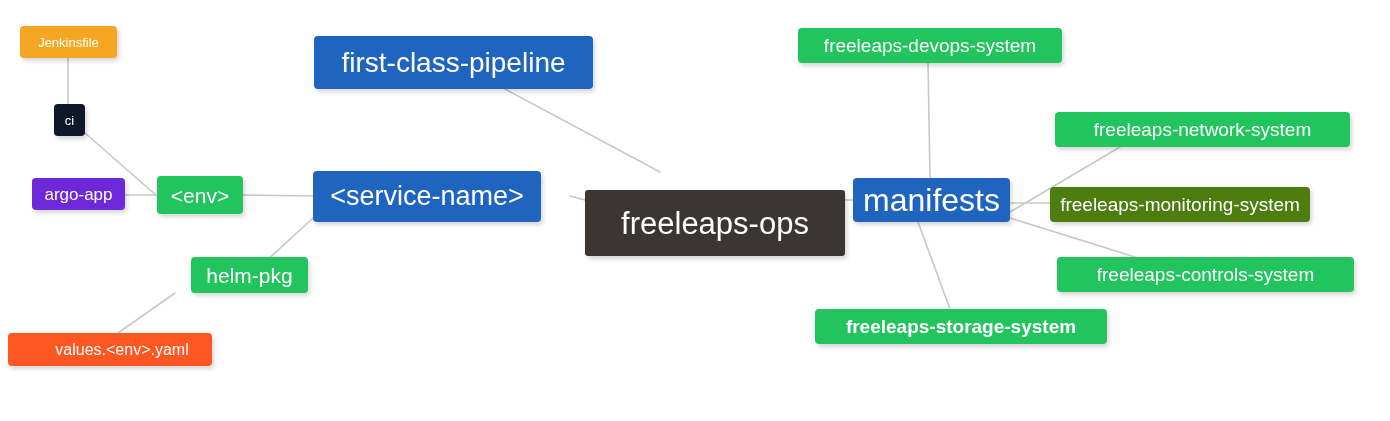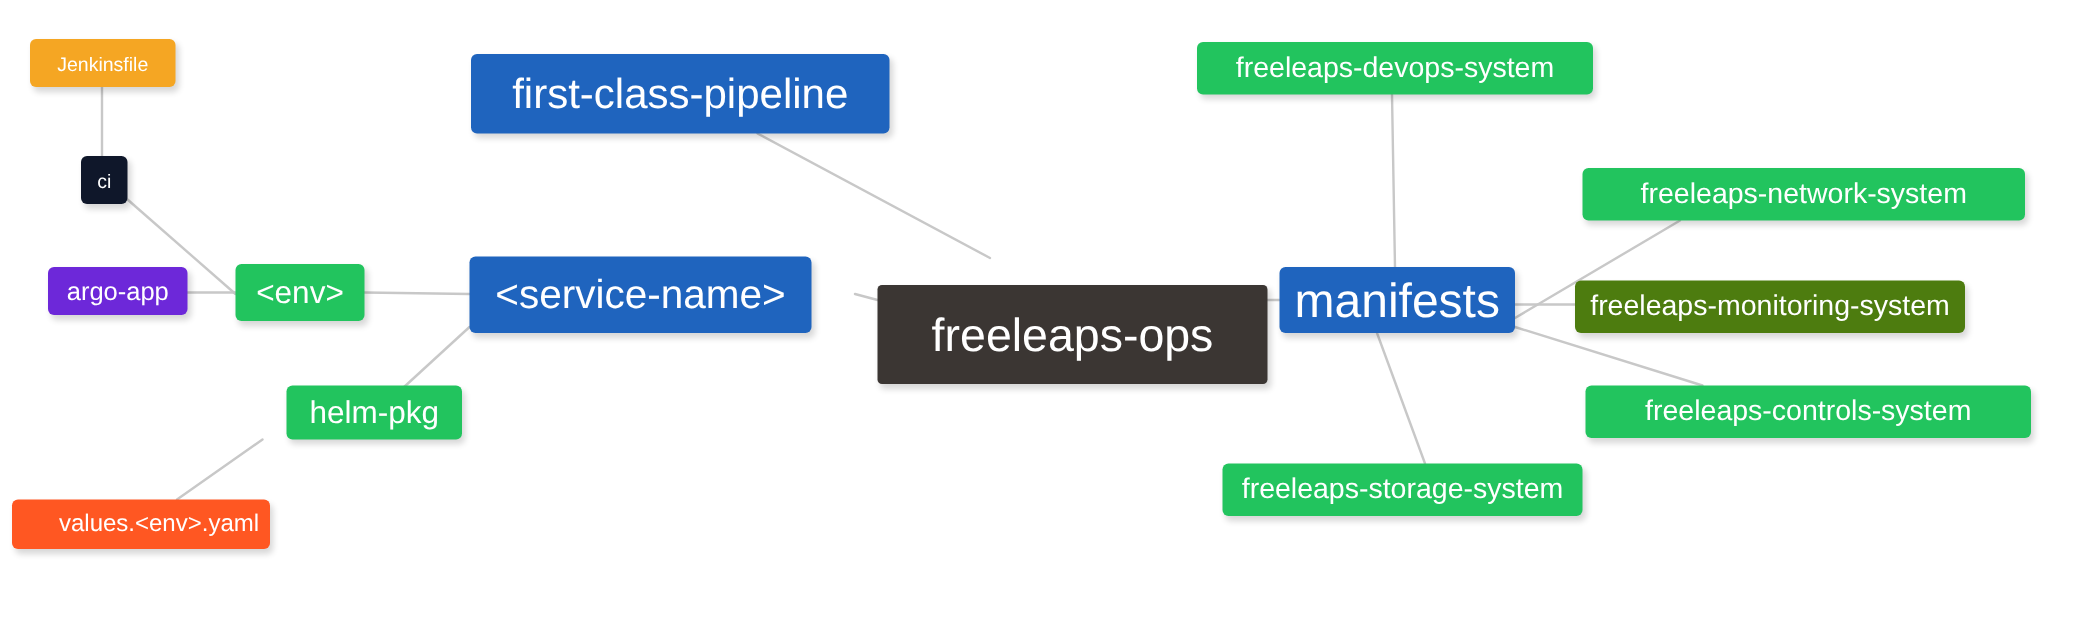--- a/index.html
+++ b/index.html
@@ -64,23 +64,23 @@
       <line x1="1010" y1="212" x2="1120" y2="147" stroke="#c8c8c8" stroke-width="1.6" stroke-linecap="round"></line>
       <line x1="1010" y1="203" x2="1050" y2="203" stroke="#c8c8c8" stroke-width="1.6" stroke-linecap="round"></line>
       <line x1="1010" y1="218" x2="1135" y2="257" stroke="#c8c8c8" stroke-width="1.6" stroke-linecap="round"></line>
       <line x1="918" y1="222" x2="950" y2="309" stroke="#c8c8c8" stroke-width="1.6" stroke-linecap="round"></line>
     </svg>
 <div class="node" style="left: 20px; top: 26px; width: 97px; height: 32px; background: rgb(245, 166, 35); font-size: 13px;">Jenkinsfile</div>
     <div class="node" style="left: 54px; top: 104px; width: 31px; height: 32px; background: #0f172a; font-size: 13px;">ci</div>
     <div class="node" style="left: 32px; top: 178px; width: 93px; height: 32px; background: #6d28d9; font-size: 17px;">argo-app</div>
     <div class="node" style="left: 157px; top: 176px; width: 86px; height: 38px; background: rgb(34, 196, 94); font-size: 21px;">&lt;env&gt;</div>
     <div class="node" style="left: 148px; top: 257px; width: 117px; height: 36px; background: rgb(34, 196, 94); font-size: 21px; margin-left: 43px;">helm-pkg</div>
-    <div class="node" style="left: 8px; top: 333px; width: 172px; height: 33px; background: rgb(255, 87, 34); font-size: 16px; padding-left: 24px;">values.&lt;env&gt;.yaml</div>
+    <div class="node" style="left: 8px; top: 333px; width: 204px; height: 33px; background: rgb(255, 87, 34); font-size: 16px; padding-left: 24px;">values.&lt;env&gt;.yaml</div>
     <div class="node" style="left: 314px; top: 36px; width: 279px; height: 53px; background: rgb(31, 100, 190); font-size: 28px;">first-class-pipeline</div>
     <div class="node" style="left: 313px; top: 171px; width: 228px; height: 51px; background: rgb(31, 100, 190); font-size: 27px;">&lt;service-name&gt;</div>
     <div class="node root" style="left: 585px; top: 190px; width: 260px; height: 66px; background: rgb(59, 54, 51); font-size: 31px;">freeleaps-ops</div>
     <div class="node" style="left: 853px; top: 178px; width: 157px; height: 44px; background: rgb(31, 100, 190); font-size: 32px;">manifests</div>
     <div class="node" style="left: 798px; top: 28px; width: 264px; height: 35px; background: rgb(34, 196, 94); font-size: 19px;">freeleaps-devops-system</div>
     <div class="node" style="left: 1055px; top: 112px; width: 295px; height: 35px; background: rgb(34, 196, 94); font-size: 19px;">freeleaps-network-system</div>
     <div class="node" style="left: 1050px; top: 187px; width: 260px; height: 35px; background: #4d7c0f; font-size: 19px;">freeleaps-monitoring-system</div>
     <div class="node" style="left: 1057px; top: 257px; width: 297px; height: 35px; background: rgb(34, 196, 94); font-size: 19px;">freeleaps-controls-system</div>
-    <div class="node" style="left: 815px; top: 309px; width: 240px; height: 35px; background: rgb(34, 196, 94); font-size: 19px;">freeleaps-storage-system</div>
+    <div class="node" style="left: 815px; top: 309px; width: 292px; height: 35px; background: rgb(34, 196, 94); font-size: 19px; font-weight: bold;">freeleaps-storage-system</div>
   </div>
 
 </body></html>

